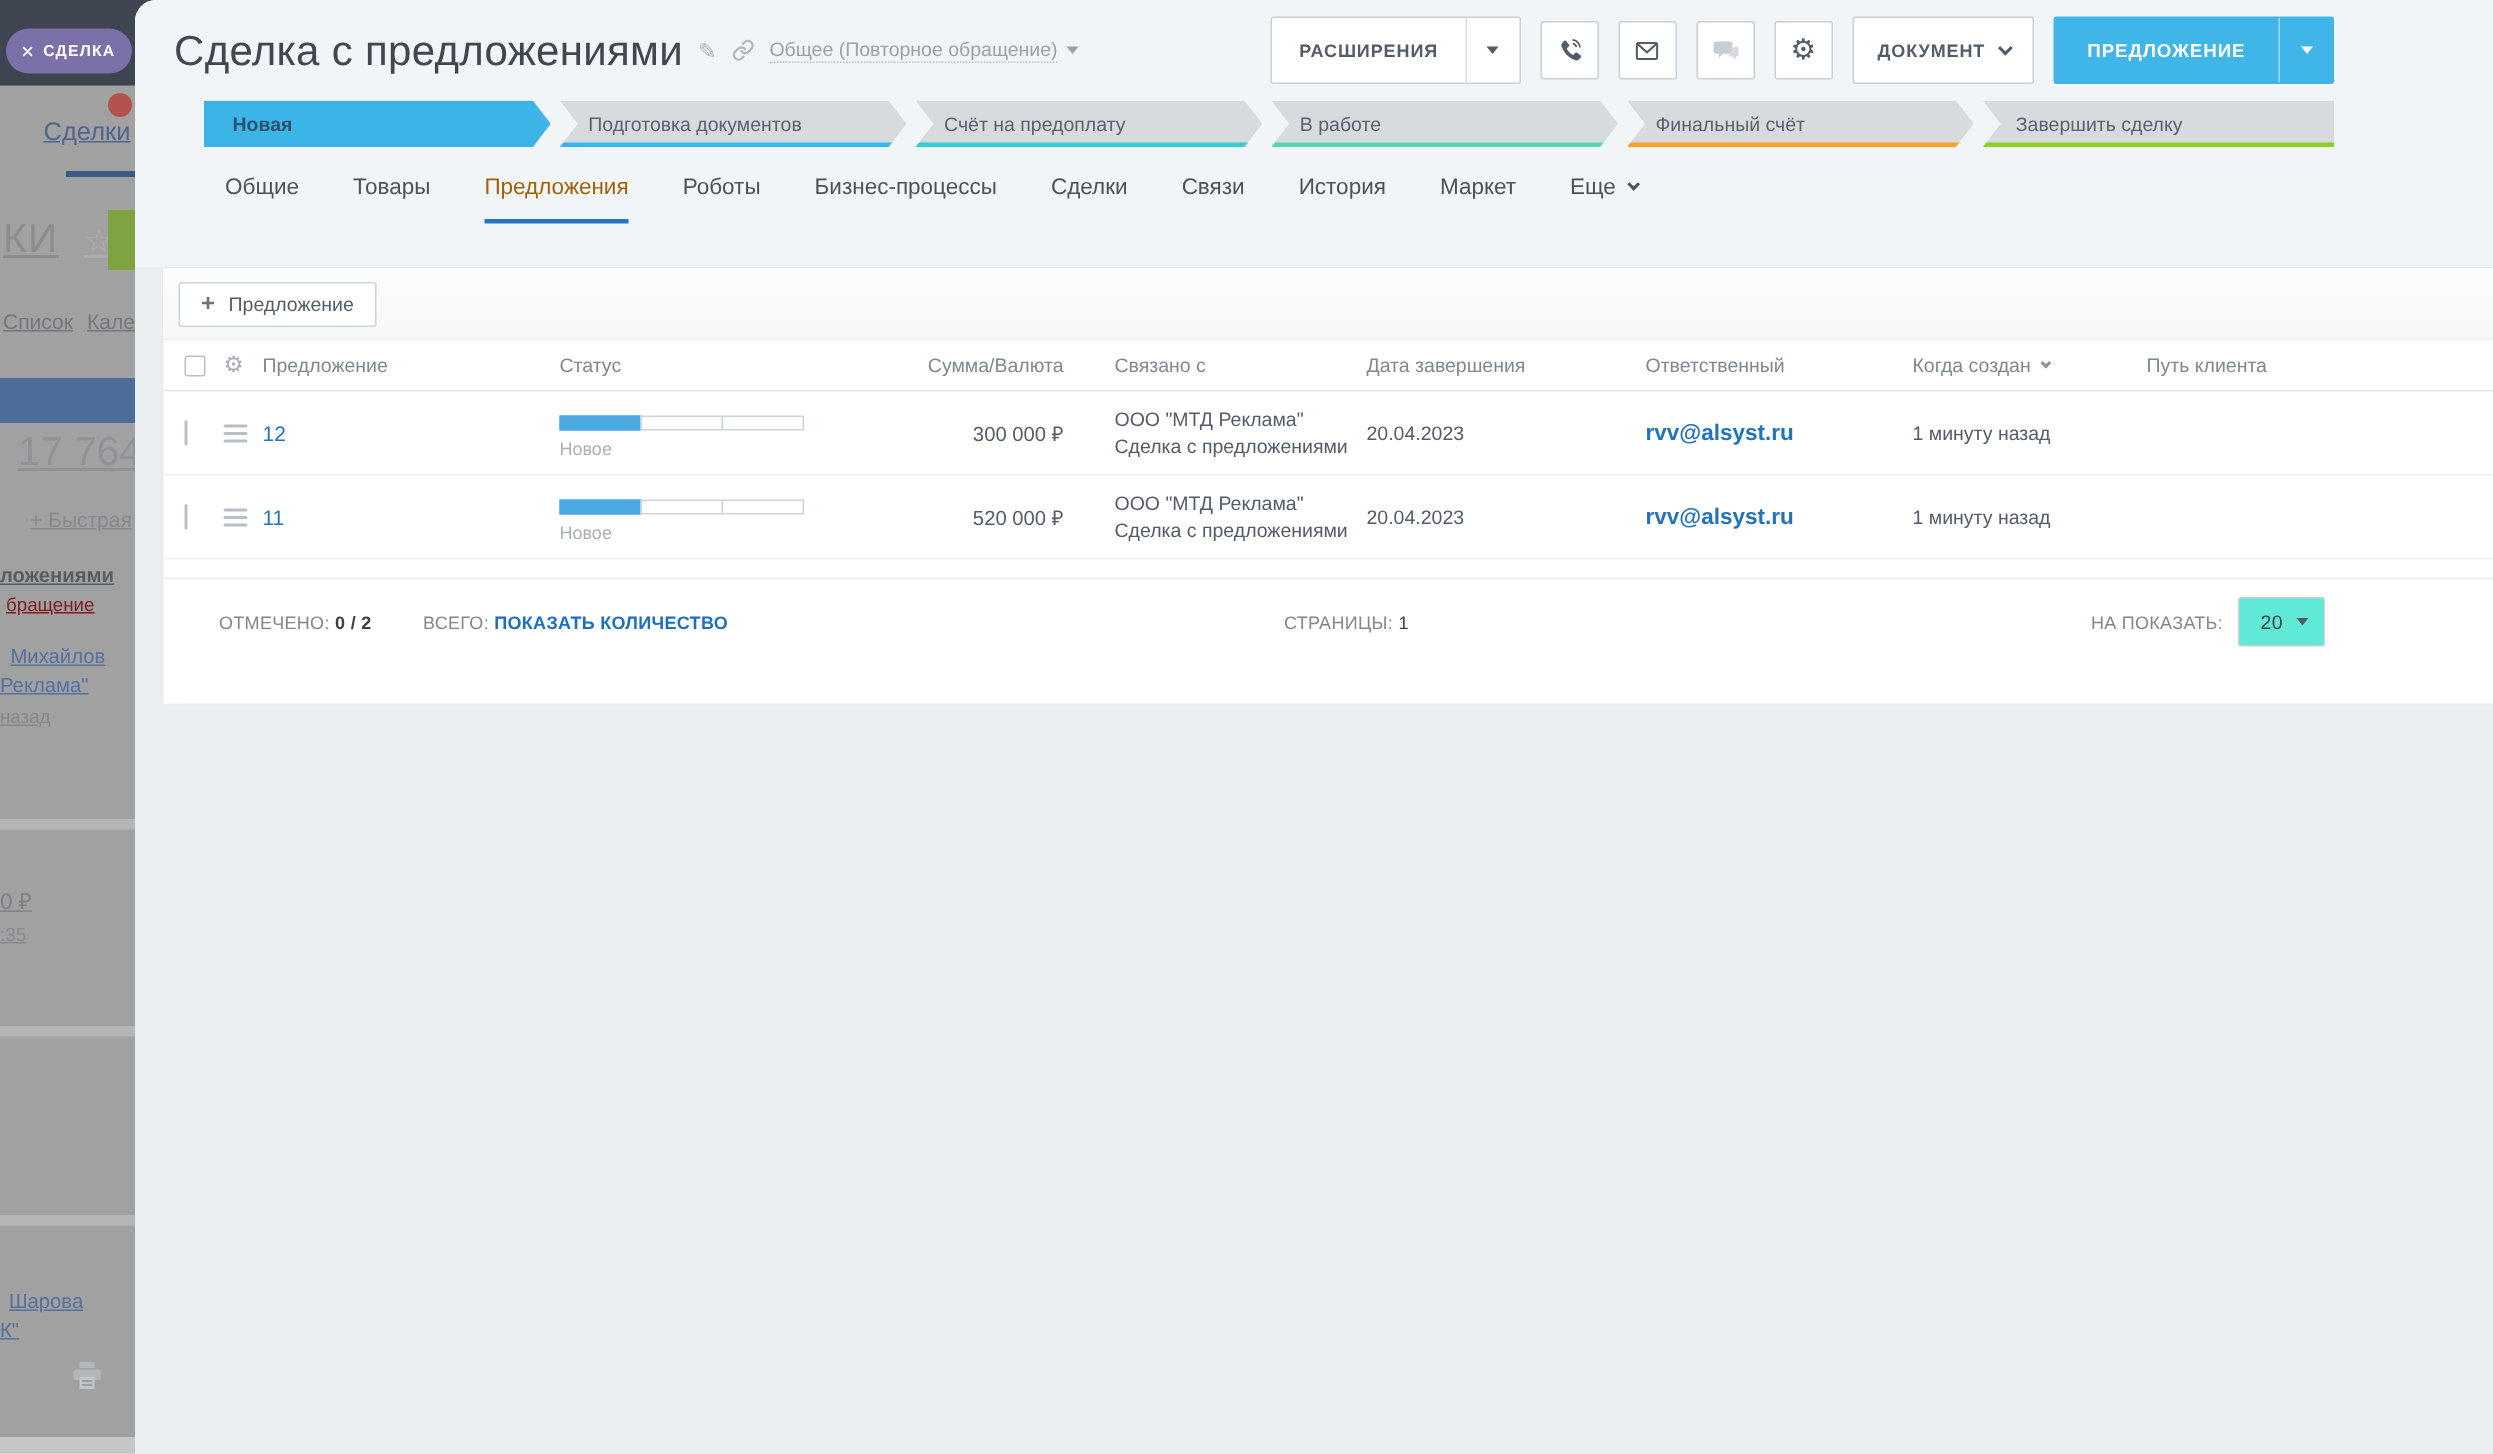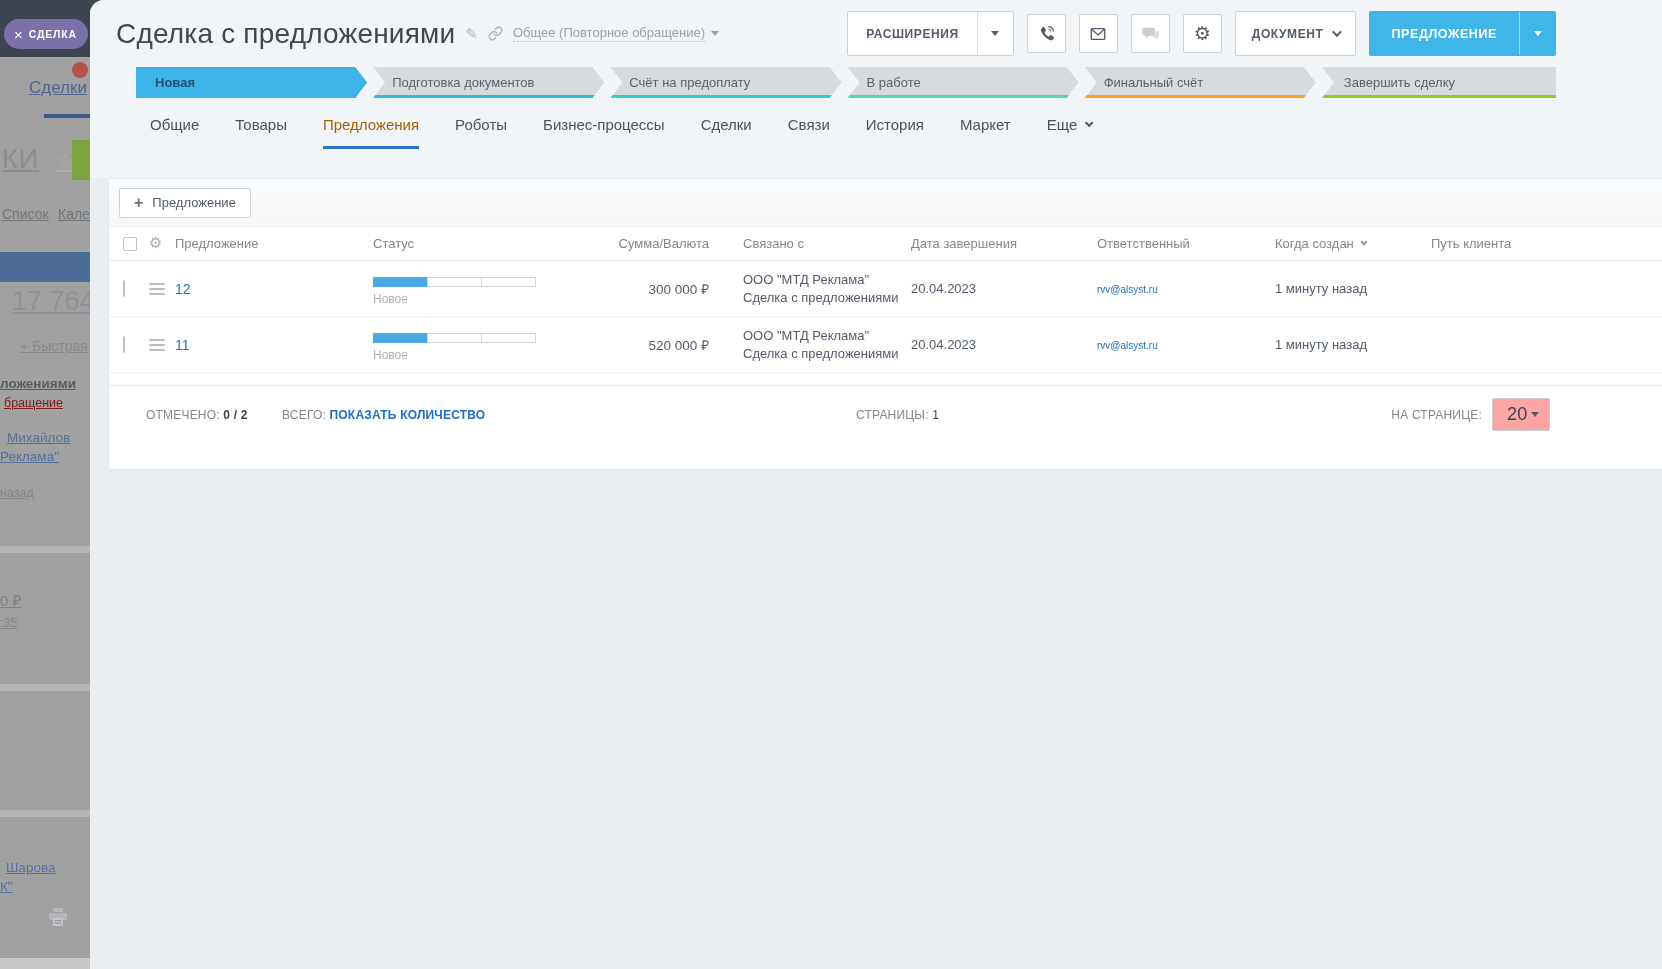--- a/index.html
+++ b/index.html
@@ -21,21 +21,21 @@
   .bg-greenbtn { left:72px; top:140px; width:18px; height:40px; background:#7ea441; }
   .bg-menu1 { left:2px; top:206px; font-size:14px; color:#73777c; }
   .bg-menu2 { left:58px; top:206px; font-size:14px; color:#73777c; }
   .bg-bluebar { left:0; top:252px; width:90px; height:30px; background:#4b6d97; }
   .bg-counter { left:12px; top:286px; font-size:27px; color:#8f9296; }
   .bg-quick { left:20px; top:338px; font-size:14px; color:#85898e; }
   .bg-deal1 { left:0; top:376px; font-size:13.5px; font-weight:bold; color:#585c63; }
   .bg-deal2 { left:4px; top:396px; font-size:12.5px; color:#7f1d1d; }
   .bg-cli1 { left:7px; top:430px; font-size:13.5px; color:#54719f; }
   .bg-cli2 { left:0; top:449px; font-size:13.5px; color:#54719f; }
-  .bg-cli3 { left:0; top:486px; font-size:12.5px; color:#83878c; }
+  .bg-cli3 { left:0; top:471px; font-size:12.5px; color:#83878c; }
   .bg-div { left:0; width:90px; height:7px; background:#b5b5b5; }
   .bg-sum1 { left:0; top:590px; font-size:15px; color:#7d8187; }
   .bg-sum2 { left:0; top:616px; font-size:12.5px; color:#85898e; }
   .bg-con1 { left:6px; top:860px; font-size:13.5px; color:#54719f; }
   .bg-con2 { left:0; top:879px; font-size:13.5px; color:#54719f; }
   .bg-printer { left:48px; top:908px; }
 
   
   .panel { position:absolute; left:90px; top:0; width:1572px; height:969px; background:#eaeef1; border-top-left-radius:14px; overflow:hidden; z-index:2; }
   .panel-top { height:178px; background:#f2f5f7; padding:0 24px 0 26px; }
@@ -88,40 +88,40 @@
   .grid-head { height:34px; border-bottom:1px solid #e4e8eb; font-size:13px; color:#7f8891; }
   .grid-head .col { display:flex; align-items:center; gap:6px; }
   .grid-head .col.num { justify-content:flex-end; padding-right:6px; }
   .grid-head .chev { width:5px; height:5px; border-color:#8b939c; }
   .cb { width:14px; height:14px; border:1px solid #b9c0c7; border-radius:2px; background:#fff; cursor:pointer; }
   .gear-sm { font-family:"DejaVu Sans", sans-serif; font-size:15px; color:#a6adb4; cursor:pointer; line-height:1; }
   .data-row { height:56px; border-bottom:1px solid #eef1f3; font-size:13px; color:#535c69; }
   .row-menu { display:flex; flex-direction:column; gap:3px; width:16px; cursor:pointer; }
   .row-menu i { height:2px; background:#b8bec5; border-radius:1px; }
   .id-link, .mail-link { color:#2373bb; text-decoration:none; font-size:14px; cursor:pointer; }
-  .mail-link { font-size:10px; }
+  .mail-link { font-size:15px;font-weight:bold; }
   .num-cell { text-align:right; padding-right:6px; font-size:13.5px; }
   .rel-cell div { line-height:1.35; }
   .pad-cell { padding-left:28px; }
   .status-cell { padding-top:6px; }
   .progress { display:flex; }
   .progress i { width:55px; height:10px; border:1px solid #cdd4da; background:#fff; margin-left:-1px; }
   .progress i:first-child { margin-left:0; }
   .progress i.fill { background:#4aa8e2; border-color:#4aa8e2; }
   .status-label { margin-top:5px; font-size:12px; color:#a9b1b8; }
 
   .grid-footer { margin-top:12px; border-top:1px solid #e9edf0; flex:1; position:relative; font-size:12px; color:#80878f; }
   .gf { position:absolute; top:22px; white-space:nowrap; letter-spacing:.2px; }
   .gf b { color:#3b424b; }
   .gf-checked { left:37px; }
   .gf-total { left:173px; }
   .gf-total a { color:#1e6fc0; font-weight:bold; text-decoration:none; cursor:pointer; }
   .gf-pages { left:747px; }
   .gf-size { right:112px; top:12px; display:flex; align-items:center; gap:10px; }
-  .size-select { width:58px; height:33px; background:#fca5a5; border:1px solid #c8cfd5; border-radius:2px; display:flex; align-items:center; justify-content:space-between; padding:0 10px 0 14px; color:#3b424b; font-size:18px; cursor:pointer; }
+  .size-select { width:58px; height:33px; background:#5eead4; border:1px solid #c8cfd5; border-radius:2px; display:flex; align-items:center; justify-content:space-between; padding:0 10px 0 14px; color:#3b424b; font-size:13px; cursor:pointer; }
   .size-select .tri { border-top-color:#535c69; }
 
   svg { display:block; }
 </style>
 </head>
 <body>
 
 <div class="bg-strip">
   <div class="bg-topbar"></div>
   <div class="slider-pill">
@@ -368,21 +368,21 @@
       <div><a class="mail-link">rvv@alsyst.ru</a></div>
       <div>1 минуту назад</div>
       <div></div>
     </div>
 
     <div class="grid-footer">
       <div class="gf gf-checked"><span>ОТМЕЧЕНО:</span> <b>0 / 2</b></div>
       <div class="gf gf-total"><span>ВСЕГО:</span> <a>ПОКАЗАТЬ КОЛИЧЕСТВО</a></div>
       <div class="gf gf-pages"><span>СТРАНИЦЫ:</span> <b style="font-weight:normal">1</b></div>
       <div class="gf gf-size">
-        <span>НА СТРАНИЦЕ:</span>
+        <span>НА ПОКАЗАТЬ:</span>
         <div class="size-select">
           <span>20</span>
           <i class="tri"></i>
         </div>
       </div>
     </div>
   </div>
 </div>
 
 </body></html>

